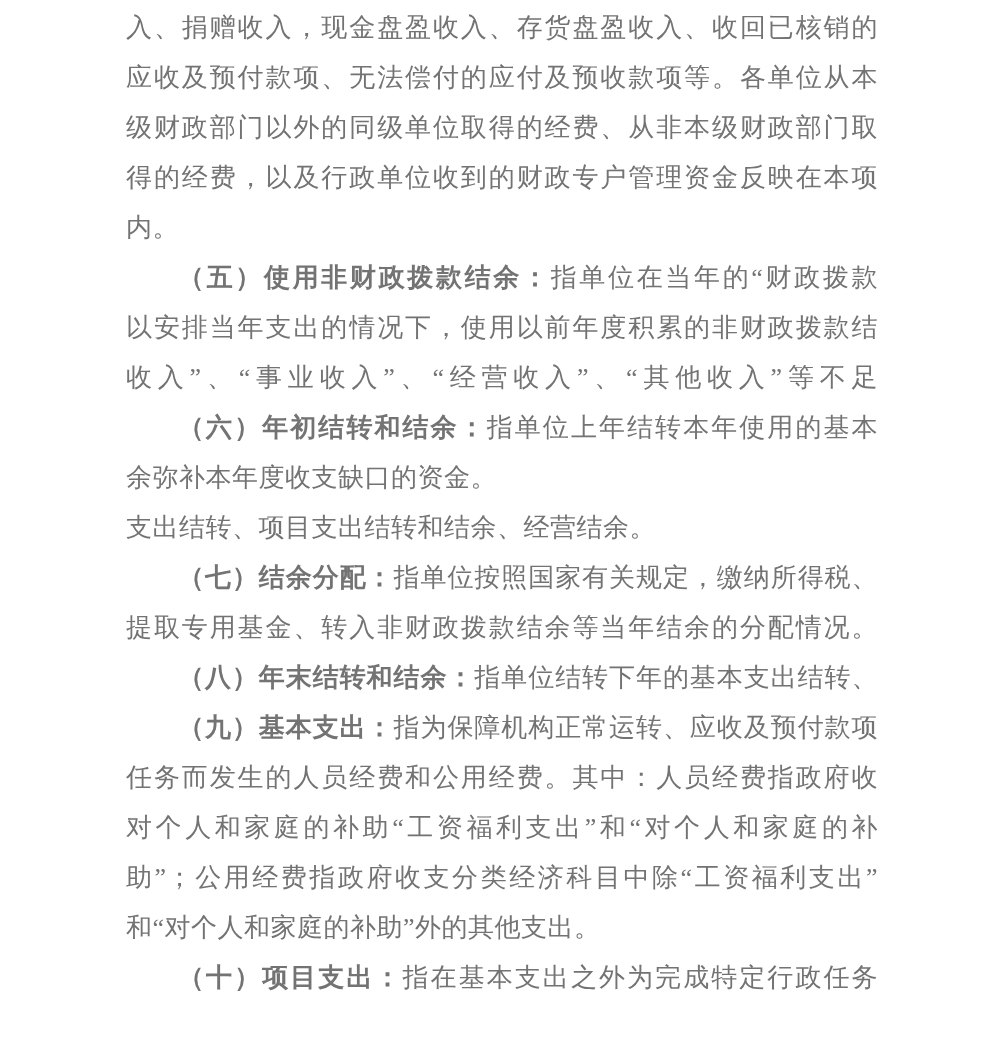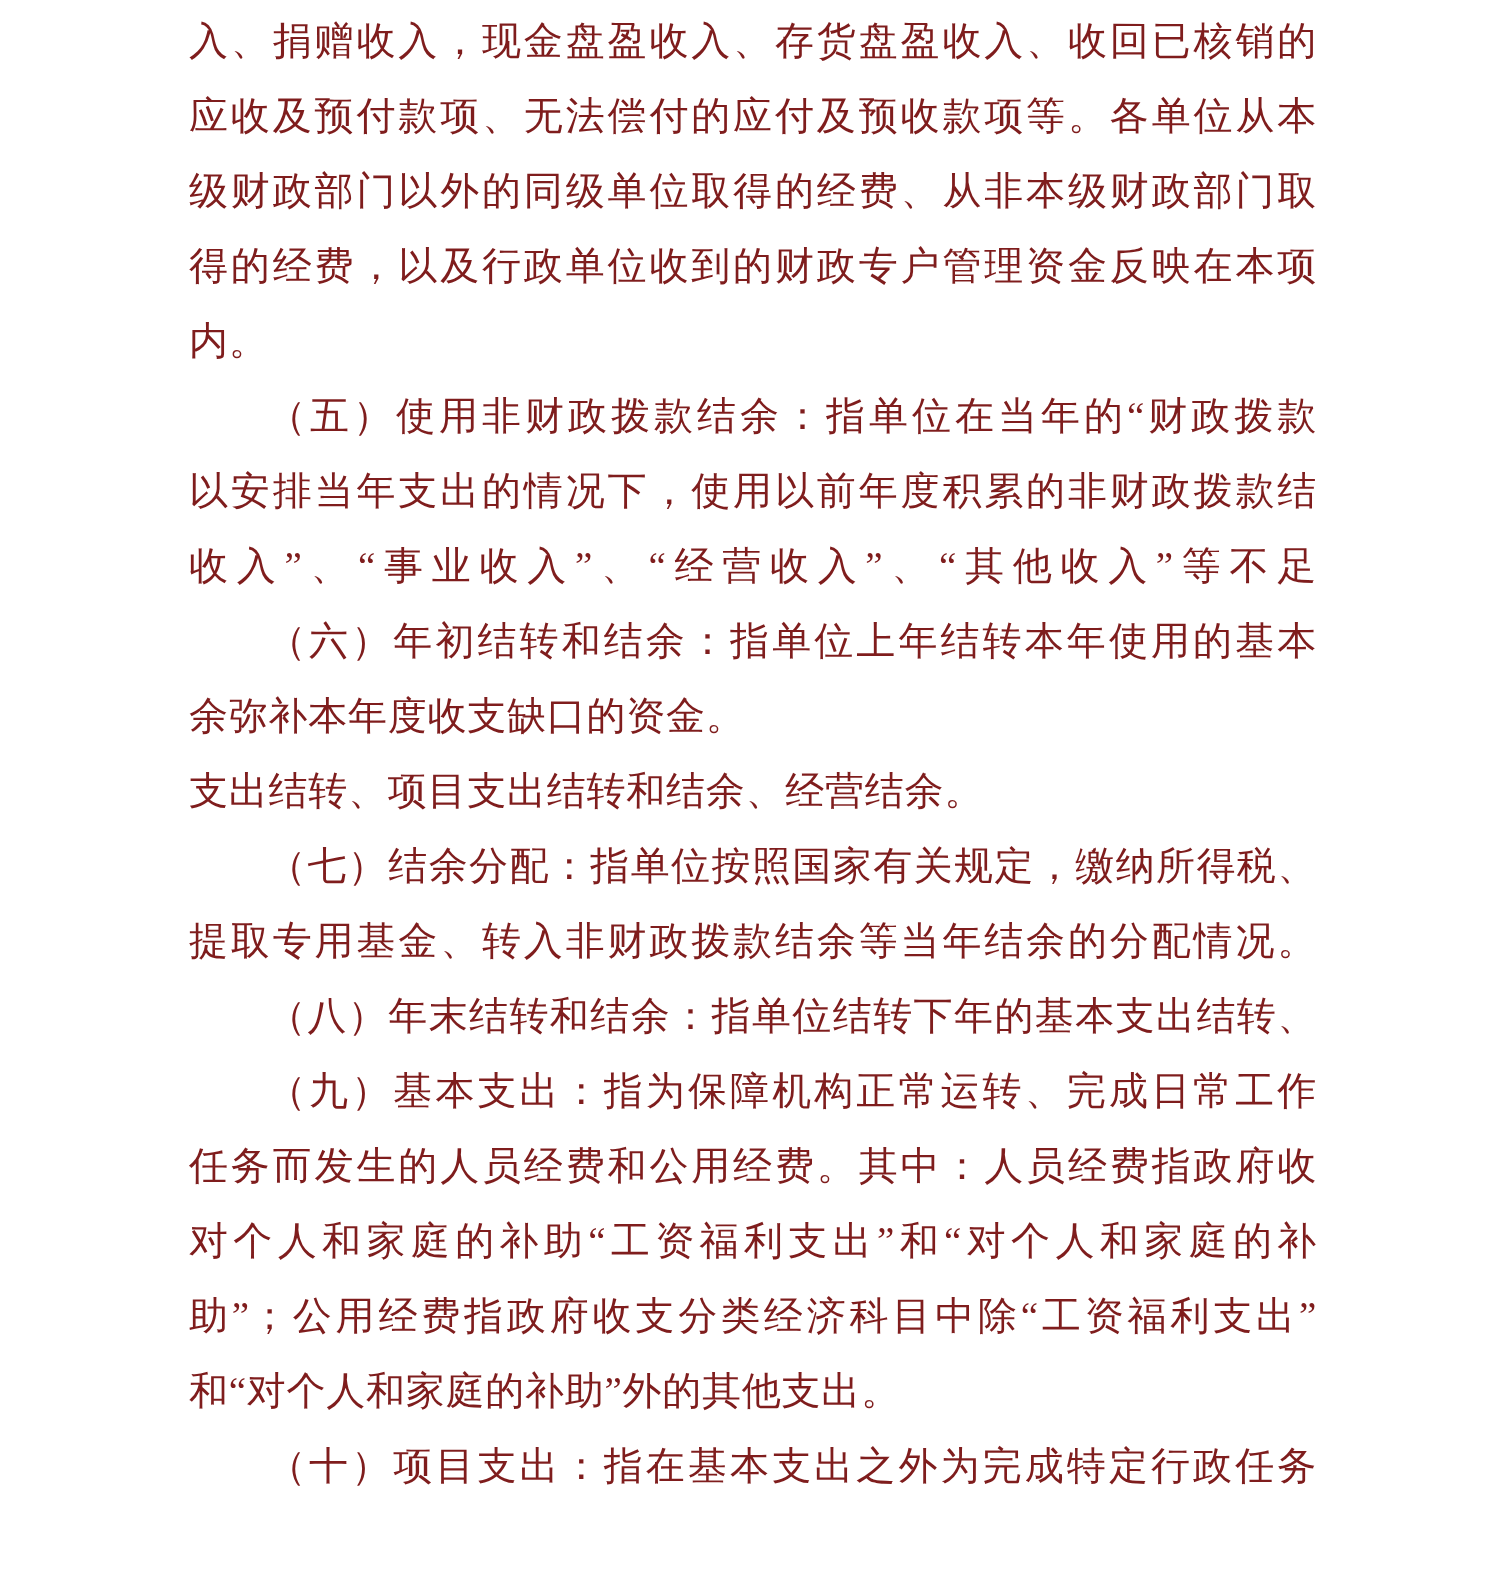--- a/index.html
+++ b/index.html
@@ -18,42 +18,42 @@
   .content {
     position: absolute;
     left: 126px;
     top: 3px;
     width: 752px;
   }
   .line {
     height: 50px;
     line-height: 50px;
     font-size: 26px;
-    color: #7f1d1d;
+    color: #737373;
     letter-spacing: 0.5px;
     white-space: normal;
     overflow: hidden;
   }
   
   .fill {
     text-align: justify;
     text-align-last: justify;
     text-justify: inter-character;
   }
   
   .end {
     text-align: left;
     text-align-last: left;
   }
   
   .ind {
     text-indent: 52px;
   }
   .b {
-    font-weight: normal;
+    font-weight: bold;
   }
 </style>
 </head>
 <body>
 
 <div class="page">
   <div class="content">
 
     <div class="line fill"><span class="b"></span><span>入、捐赠收入，现金盘盈收入、存货盘盈收入、收回已核销的</span></div>
     <div class="line fill"><span class="b"></span><span>应收及预付款项、无法偿付的应付及预收款项等。各单位从本</span></div>
@@ -67,21 +67,21 @@
     <div class="line fill ind"><span class="b">（六）年初结转和结余：</span><span>指单位上年结转本年使用的基本</span></div>
 
     <div class="line end"><span class="b"></span><span>余弥补本年度收支缺口的资金。</span></div>
     <div class="line end"><span class="b"></span><span>支出结转、项目支出结转和结余、经营结余。</span></div>
 
     <div class="line fill ind"><span class="b">（七）结余分配：</span><span>指单位按照国家有关规定，缴纳所得税、</span></div>
     <div class="line fill"><span class="b"></span><span>提取专用基金、转入非财政拨款结余等当年结余的分配情况。</span></div>
 
     <div class="line fill ind"><span class="b">（八）年末结转和结余：</span><span>指单位结转下年的基本支出结转、</span></div>
 
-    <div class="line fill ind"><span class="b">（九）基本支出：</span><span>指为保障机构正常运转、完成日常工作</span></div>
+    <div class="line fill ind"><span class="b">（九）基本支出：</span><span>指为保障机构正常运转、应收及预付款项</span></div>
     <div class="line fill"><span class="b"></span><span>任务而发生的人员经费和公用经费。其中：人员经费指政府收</span></div>
     <div class="line fill"><span class="b"></span><span>对个人和家庭的补助“工资福利支出”和“对个人和家庭的补</span></div>
     <div class="line fill"><span class="b"></span><span>助”；公用经费指政府收支分类经济科目中除“工资福利支出”</span></div>
     <div class="line end"><span class="b"></span><span>和“对个人和家庭的补助”外的其他支出。</span></div>
 
     <div class="line fill ind"><span class="b">（十）项目支出：</span><span>指在基本支出之外为完成特定行政任务</span></div>
 
   </div>
 </div>
 

